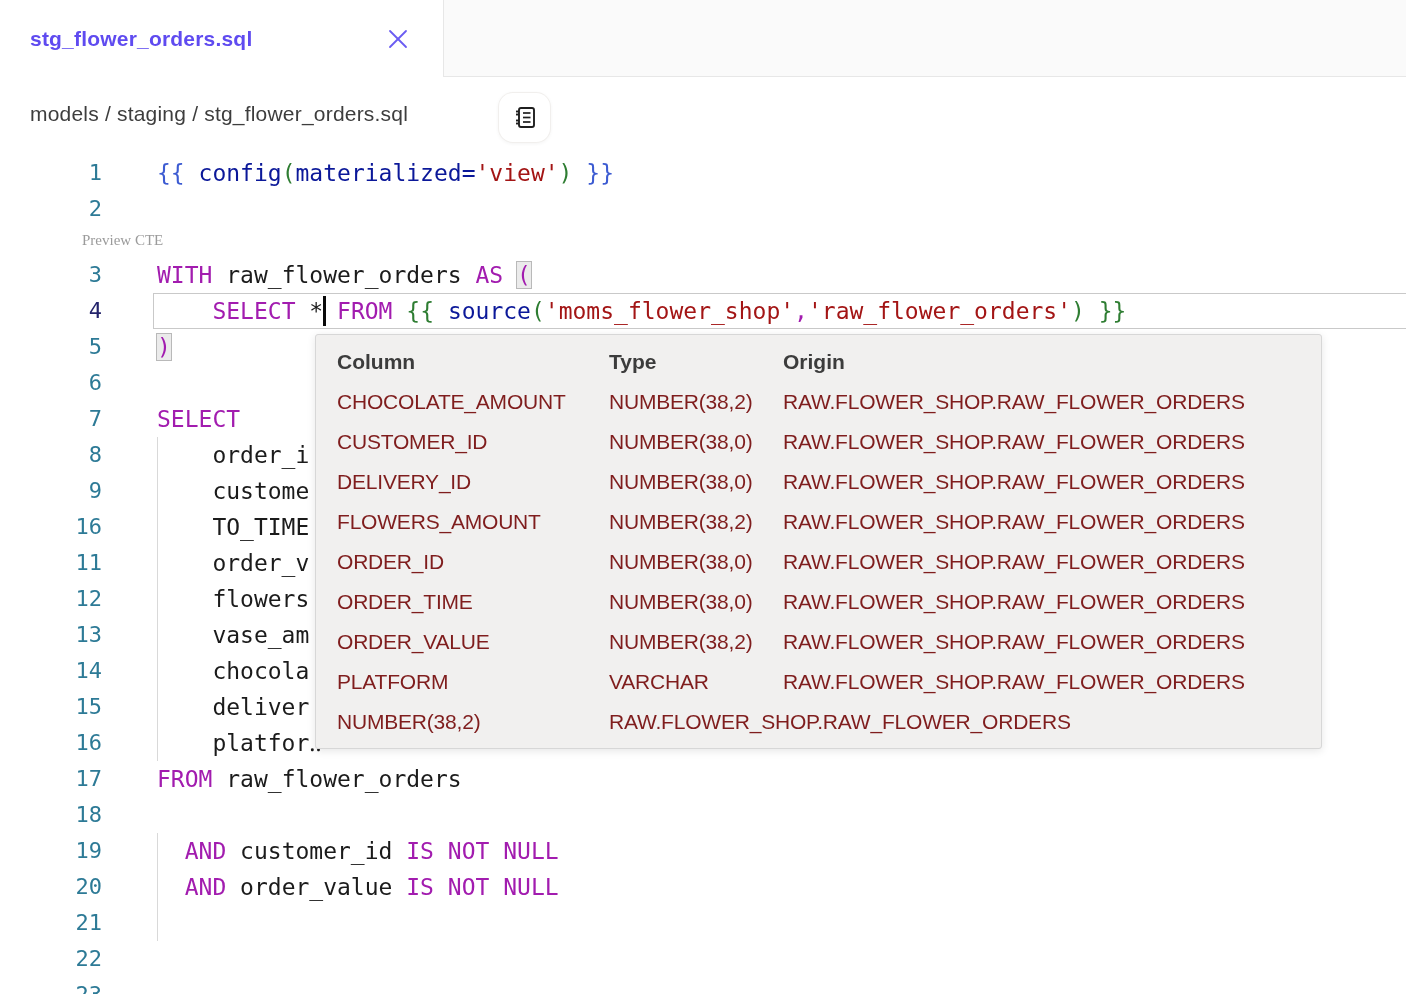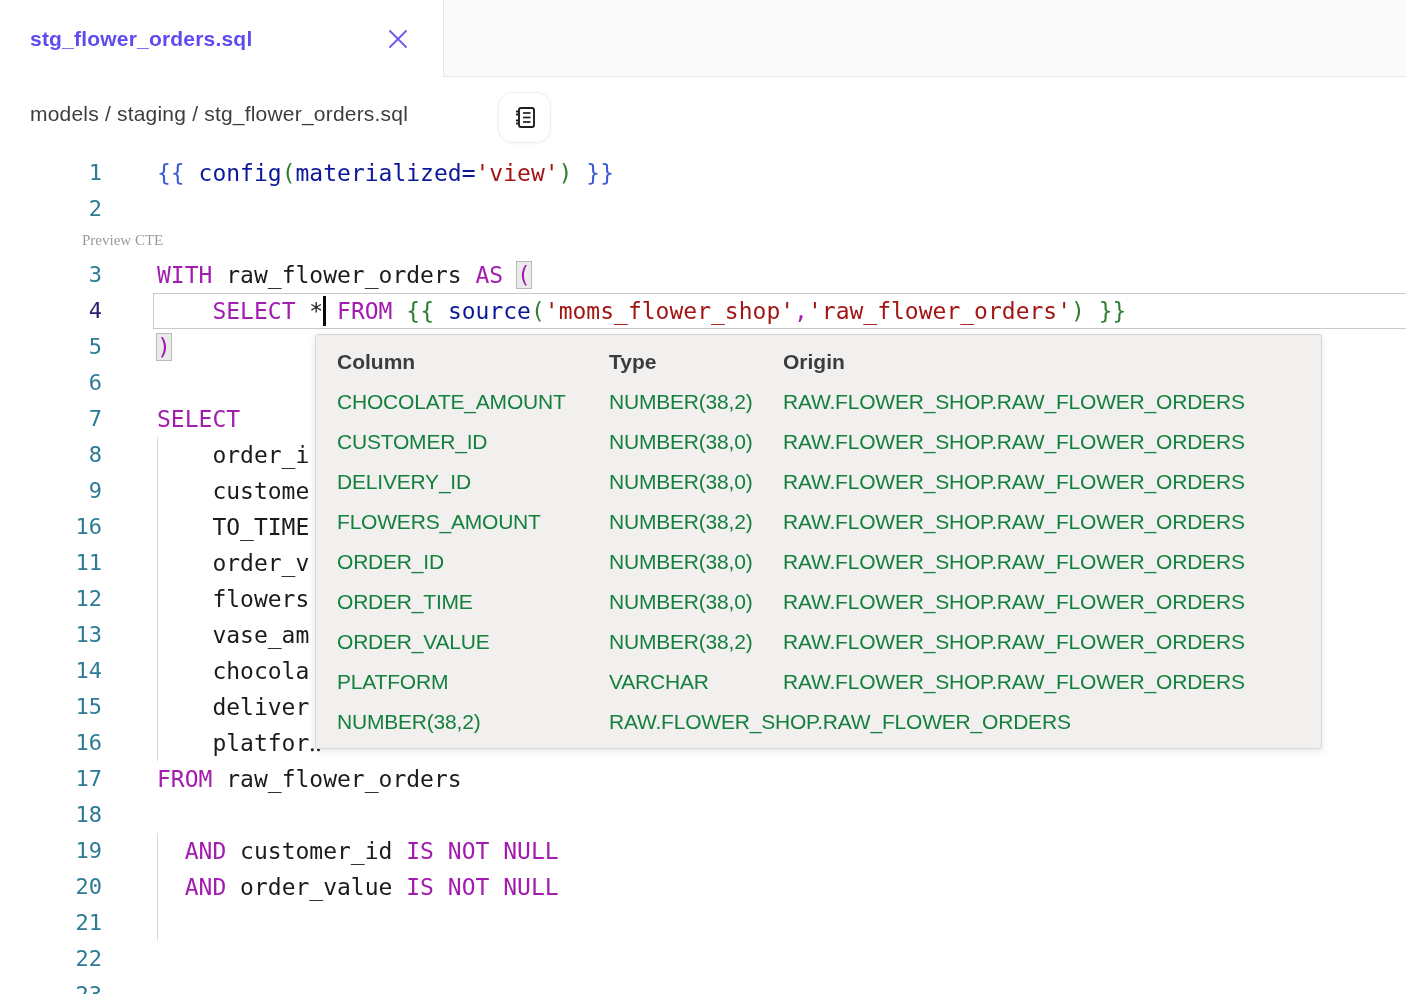--- a/index.html
+++ b/index.html
@@ -62,21 +62,21 @@
   }
   
   .popup{
     position:absolute;left:315px;top:334px;width:1007px;height:415px;box-sizing:border-box;
     background:#f1f0ef;border:1px solid #d7d7d7;border-radius:3px;
     box-shadow:0 2px 8px rgba(0,0,0,.10);z-index:5;
     padding:7px 16px 9px 21px;font-family:"Liberation Sans",sans-serif;
   }
   .popup-row{
     height:40px;display:grid;grid-template-columns:272px 174px 1fr;align-items:center;
-    font-size:21px;color:#15803d;letter-spacing:-.2px;white-space:nowrap;
+    font-size:21px;color:#7f1d1d;letter-spacing:-.2px;white-space:nowrap;
   }
   .popup-row.head{color:#3c3c3c;font-weight:700;letter-spacing:0;}
   svg{display:block;}
 </style>
 </head>
 <body>
 
 <div class="tabbar">
   <div class="tab-active">
     <span class="tab-label">stg_flower_orders.sql</span>

